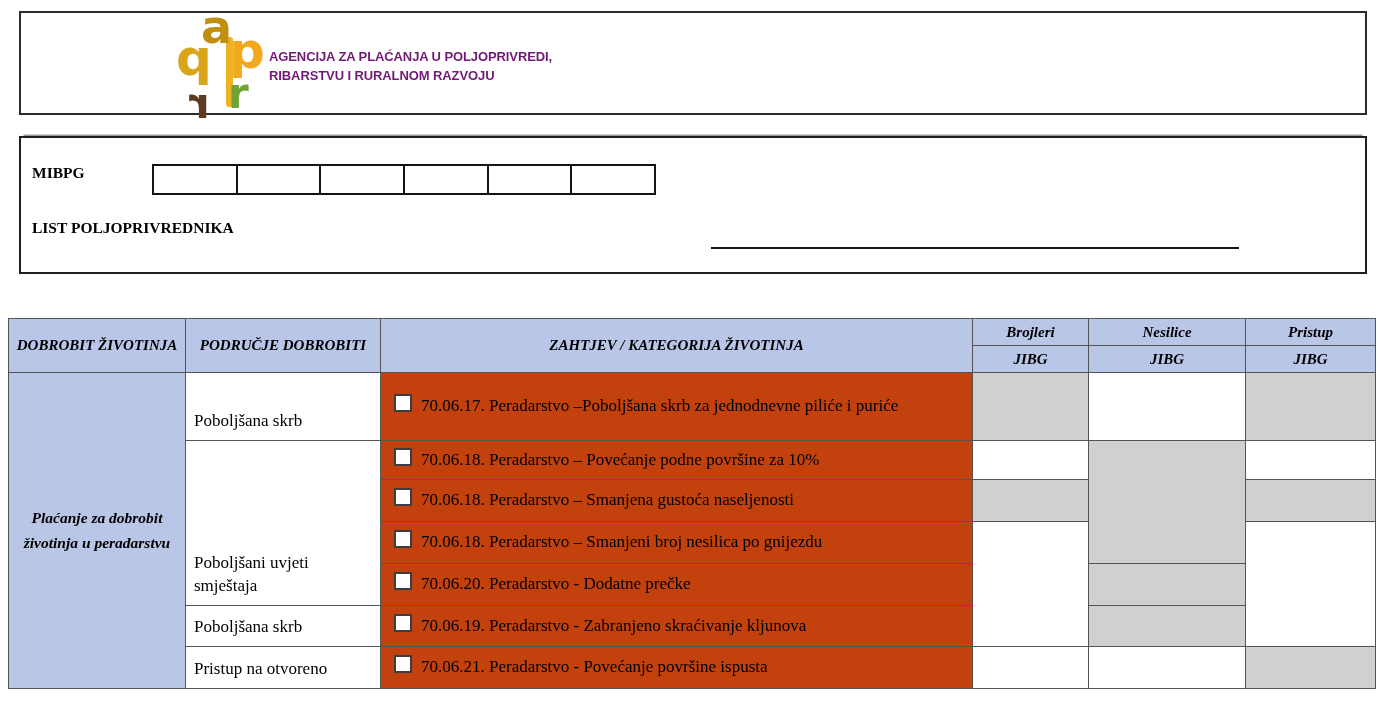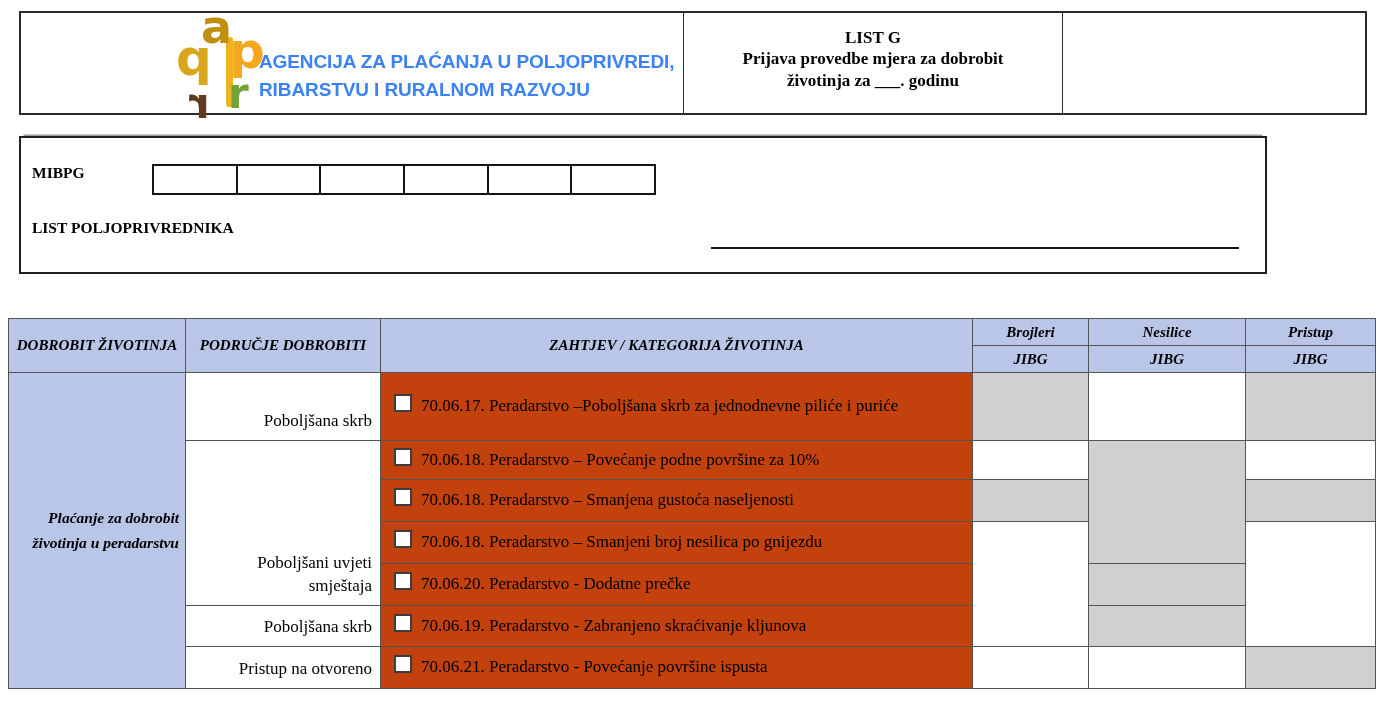--- a/index.html
+++ b/index.html
@@ -22,30 +22,30 @@
           font-family:"DejaVu Sans", sans-serif; font-weight:bold; }
   .lg { position:absolute; line-height:1; }
   .lg-stem { left:45px; top:24px; width:7px; height:70px; background:#eeb324; border-radius:3px; }
   .lg-a::before  { content:"a"; } .lg-a  { left:20px; top:-9px; font-size:46px; color:#c18f10; }
   .lg-q::before  { content:"q"; } .lg-q  { left:-5px; top:20px; font-size:50px; color:#d9a61b; }
   .lg-p::before  { content:"p"; } .lg-p  { left:48px; top:13px; font-size:50px; color:#f3a81e; }
   .lg-rg::before { content:"r"; } .lg-rg { left:47px; top:60px; font-size:42px; color:#71a437; }
   .lg-rb::before { content:"r"; } .lg-rb { left:8px;  top:70px; font-size:42px; color:#5d3a22; transform:scaleX(-1); }
 
   .agency-name {
-    position:absolute; left:238px; top:35px;
+    position:absolute; left:248px; top:35px;
     font-family:"Liberation Sans", sans-serif; font-weight:bold;
-    font-size:19px; line-height:1.45; letter-spacing:-0.1px; color:#3b82f6;
+    font-size:13px; line-height:1.45; letter-spacing:-0.1px; color:#701a75;
   }
   .form-code  { margin-top:15px; font-weight:bold; font-size:17px; }
   .form-title { font-weight:bold; font-size:17px; line-height:1.3; }
 
   
   .farm-box {
-    position:absolute; left:19px; top:136px; width:1248px; height:138px;
+    position:absolute; left:19px; top:136px; width:1348px; height:138px;
     border:2.5px solid #1f1f1f; box-sizing:border-box;
     box-shadow:0 -6px 0 -4.5px #9a9a9a;
   }
   .mibpg-label { position:absolute; left:11px; top:26px; font-weight:bold; font-size:15.5px; }
   .mibpg-strip {
     position:absolute; left:131px; top:26px; width:504px; height:31px;
     border:2px solid #141414; display:flex; box-sizing:border-box; background:#fff;
   }
   .mibpg-cell { flex:1; box-sizing:border-box; }
   .mibpg-cell + .mibpg-cell { border-left:2px solid #141414; }
@@ -61,24 +61,24 @@
   .wtab thead th {
     background:#b9c6e7; font-style:italic; font-weight:bold; font-size:15px;
     text-align:center; vertical-align:middle;
   }
   tr.hr1 { height:27px;padding-left:24px; } tr.hr2 { height:27px; }
   tr.r1 { height:68px; } tr.r2 { height:39px; } tr.r3 { height:42px; }
   tr.r4 { height:42px; } tr.r5 { height:42px;margin-left:44px; } tr.r6 { height:41px; } tr.r7 { height:42px;margin-left:38px; }
 
   td.group {
     background:#b9c6e7; font-style:italic; font-weight:bold; font-size:15.5px;
-    text-align:right; vertical-align:middle; line-height:1.55; padding:0 6px;
+    text-align:center; vertical-align:middle; line-height:1.55; padding:0 6px;
   }
   td.area {
-    font-size:17px; text-align:right; vertical-align:bottom;
+    font-size:17px; text-align:left; vertical-align:bottom;
     padding:8px 8px 7px 8px; line-height:1.35; background:#fff;
   }
   td.req { font-size:17px; vertical-align:middle; padding:2px 8px 2px 13px; line-height:1.55; background:#c2410c; }
   .cb {
     display:inline-block; width:14px; height:14px; border:2px solid #3d3d3d;
     margin-right:9px; vertical-align:-1px; background:#fff;
   }
   td.jibg-cell { background:#fff; }
   td.jibg-cell[data-shade="gray"] { background:#d1cfcf; }
 </style>
@@ -94,25 +94,20 @@
         <span class="lg lg-q"></span>
         <span class="lg lg-a"></span>
         <span class="lg lg-p"></span>
         <span class="lg lg-rg"></span>
         <span class="lg lg-rb"></span>
       </div>
       <div class="agency-name">
         <div>AGENCIJA ZA PLAĆANJA U POLJOPRIVREDI,</div>
         <div>RIBARSTVU I RURALNOM RAZVOJU</div>
       </div>
-    </div>
-    <div class="hcell cell-title">
-      <div class="form-code">LIST G</div>
-      <div class="form-title">Prijava provedbe mjera za dobrobit</div>
-      <div class="form-title">životinja za ___. godinu</div>
     </div>
     <div class="hcell cell-blank"></div>
   </div>
 
   <div class="farm-box">
     <div class="mibpg-label">MIBPG</div>
     <div class="mibpg-strip">
       <div class="mibpg-cell"></div>
       <div class="mibpg-cell"></div>
       <div class="mibpg-cell"></div>

